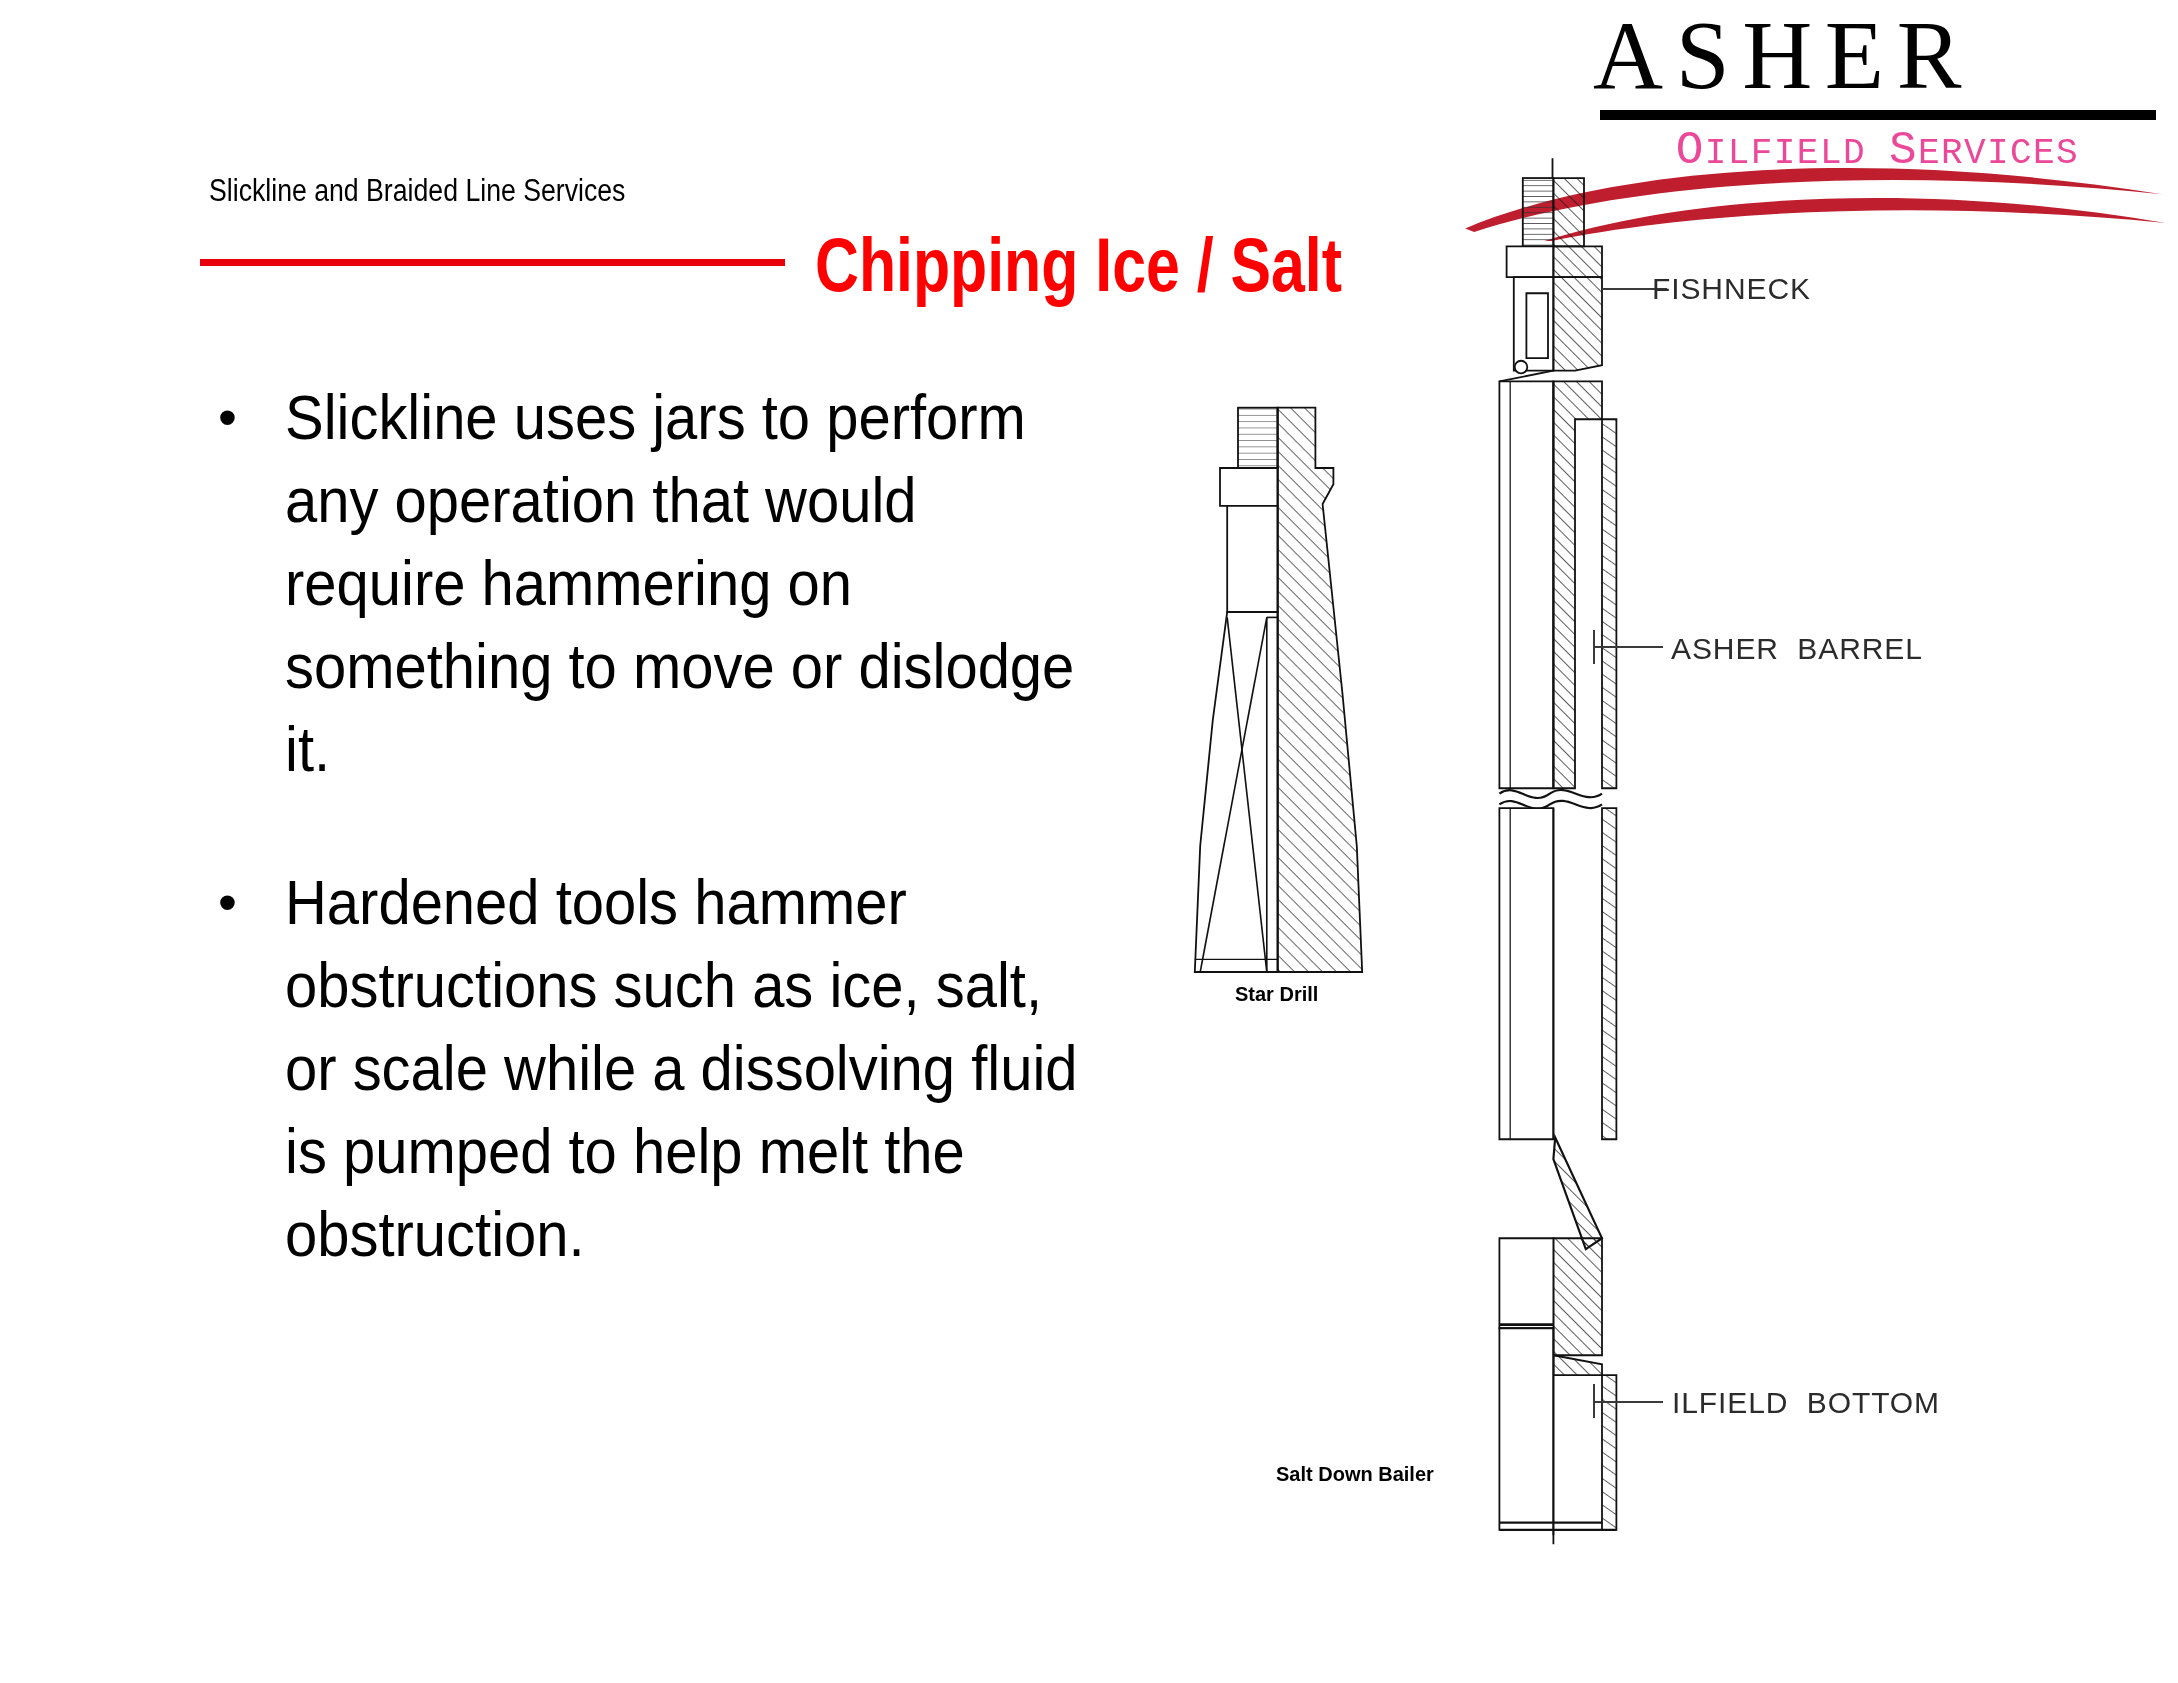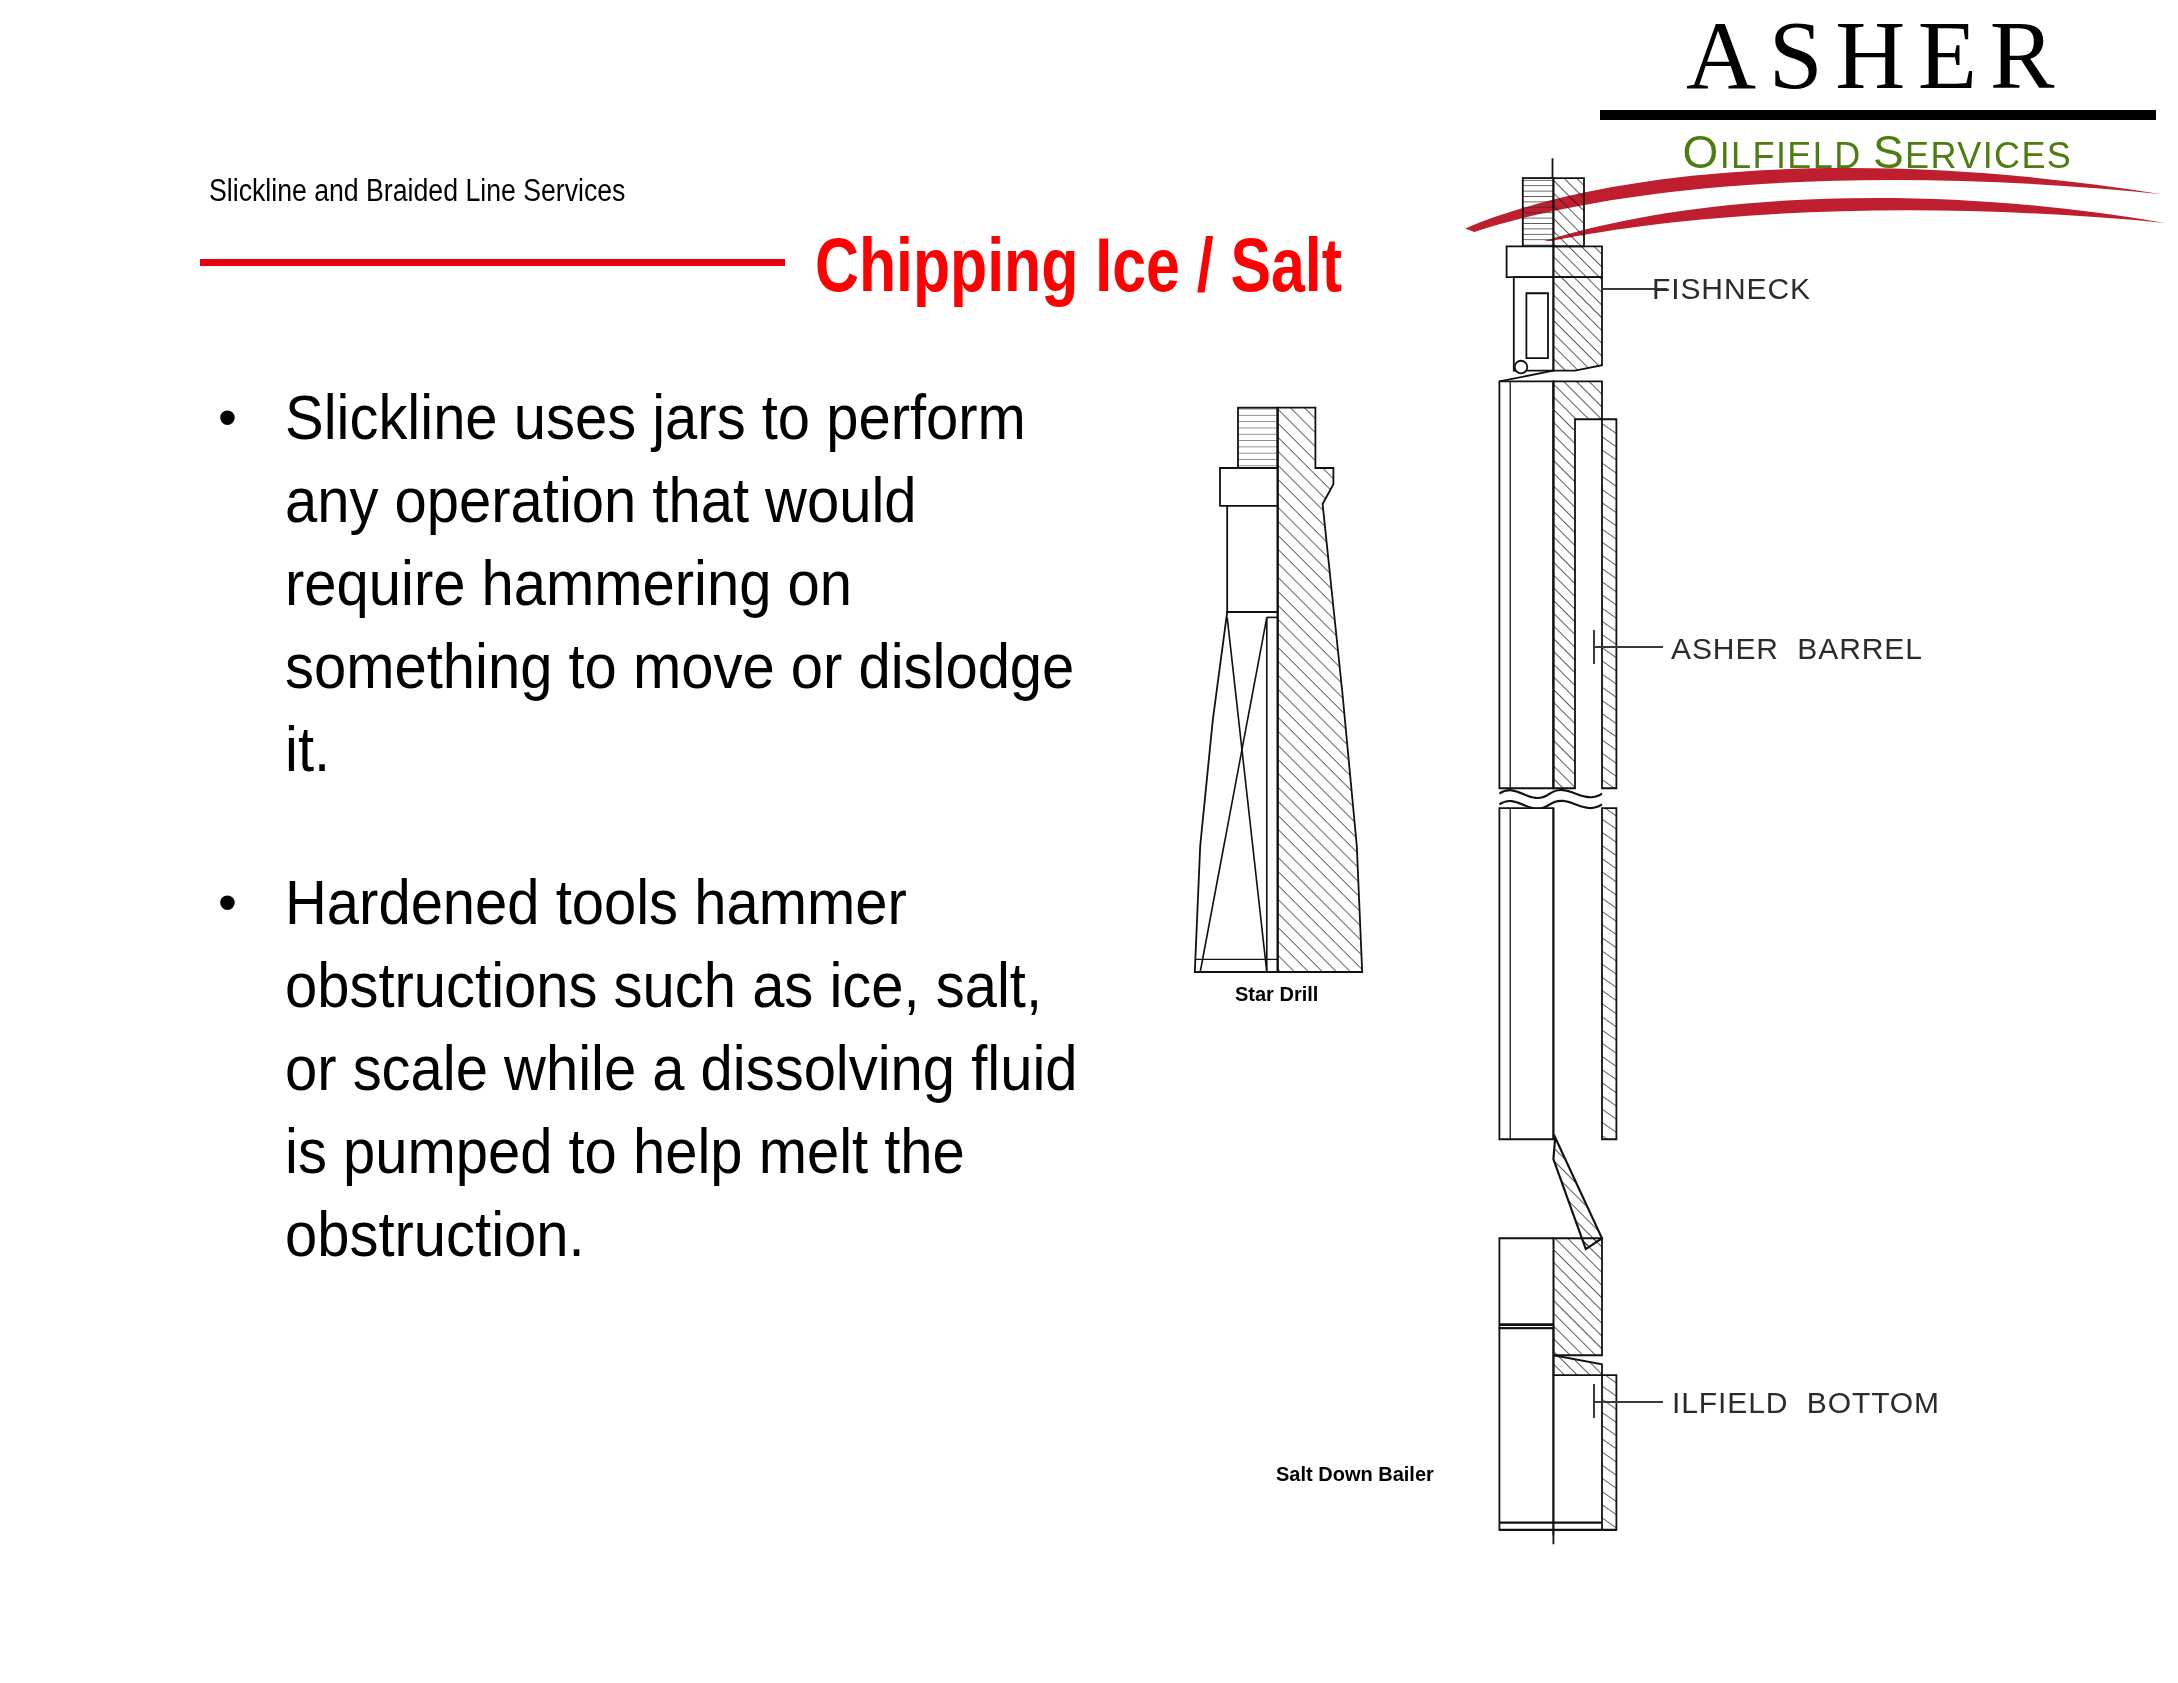--- a/index.html
+++ b/index.html
@@ -26,34 +26,34 @@
     width: 576px;
     height: 234px;
   }
   #logo-asher {
     font-family: "Liberation Serif", serif;
     font-weight: 400;
     font-size: 97px;
     letter-spacing: 12.6px;
     line-height: 1;
     color: #000000;
-    text-align: center;
+    text-align: left;
     white-space: nowrap;
     padding-left: 9px;
   }
   #logo-rule {
     height: 10px;
     background: #000000;
     margin: 5.4px 3.6px 0 16px;
   }
   #logo-sub {
-    font-family: Liberation Sans, sans-serif;
+    font-family: Liberation Mono, monospace;
     font-size: 46px;
     letter-spacing: 1.4px;
-    color: #4d7c0f;
+    color: #ec4899;
     text-align: center;
     white-space: nowrap;
     margin-top: 5.4px;
     padding-left: 10.8px;
   }
   #logo-sub .sm { font-size: 36px; }
   #logo-swoosh {
     position: absolute;
     left: -126px;
     top: 135px;

